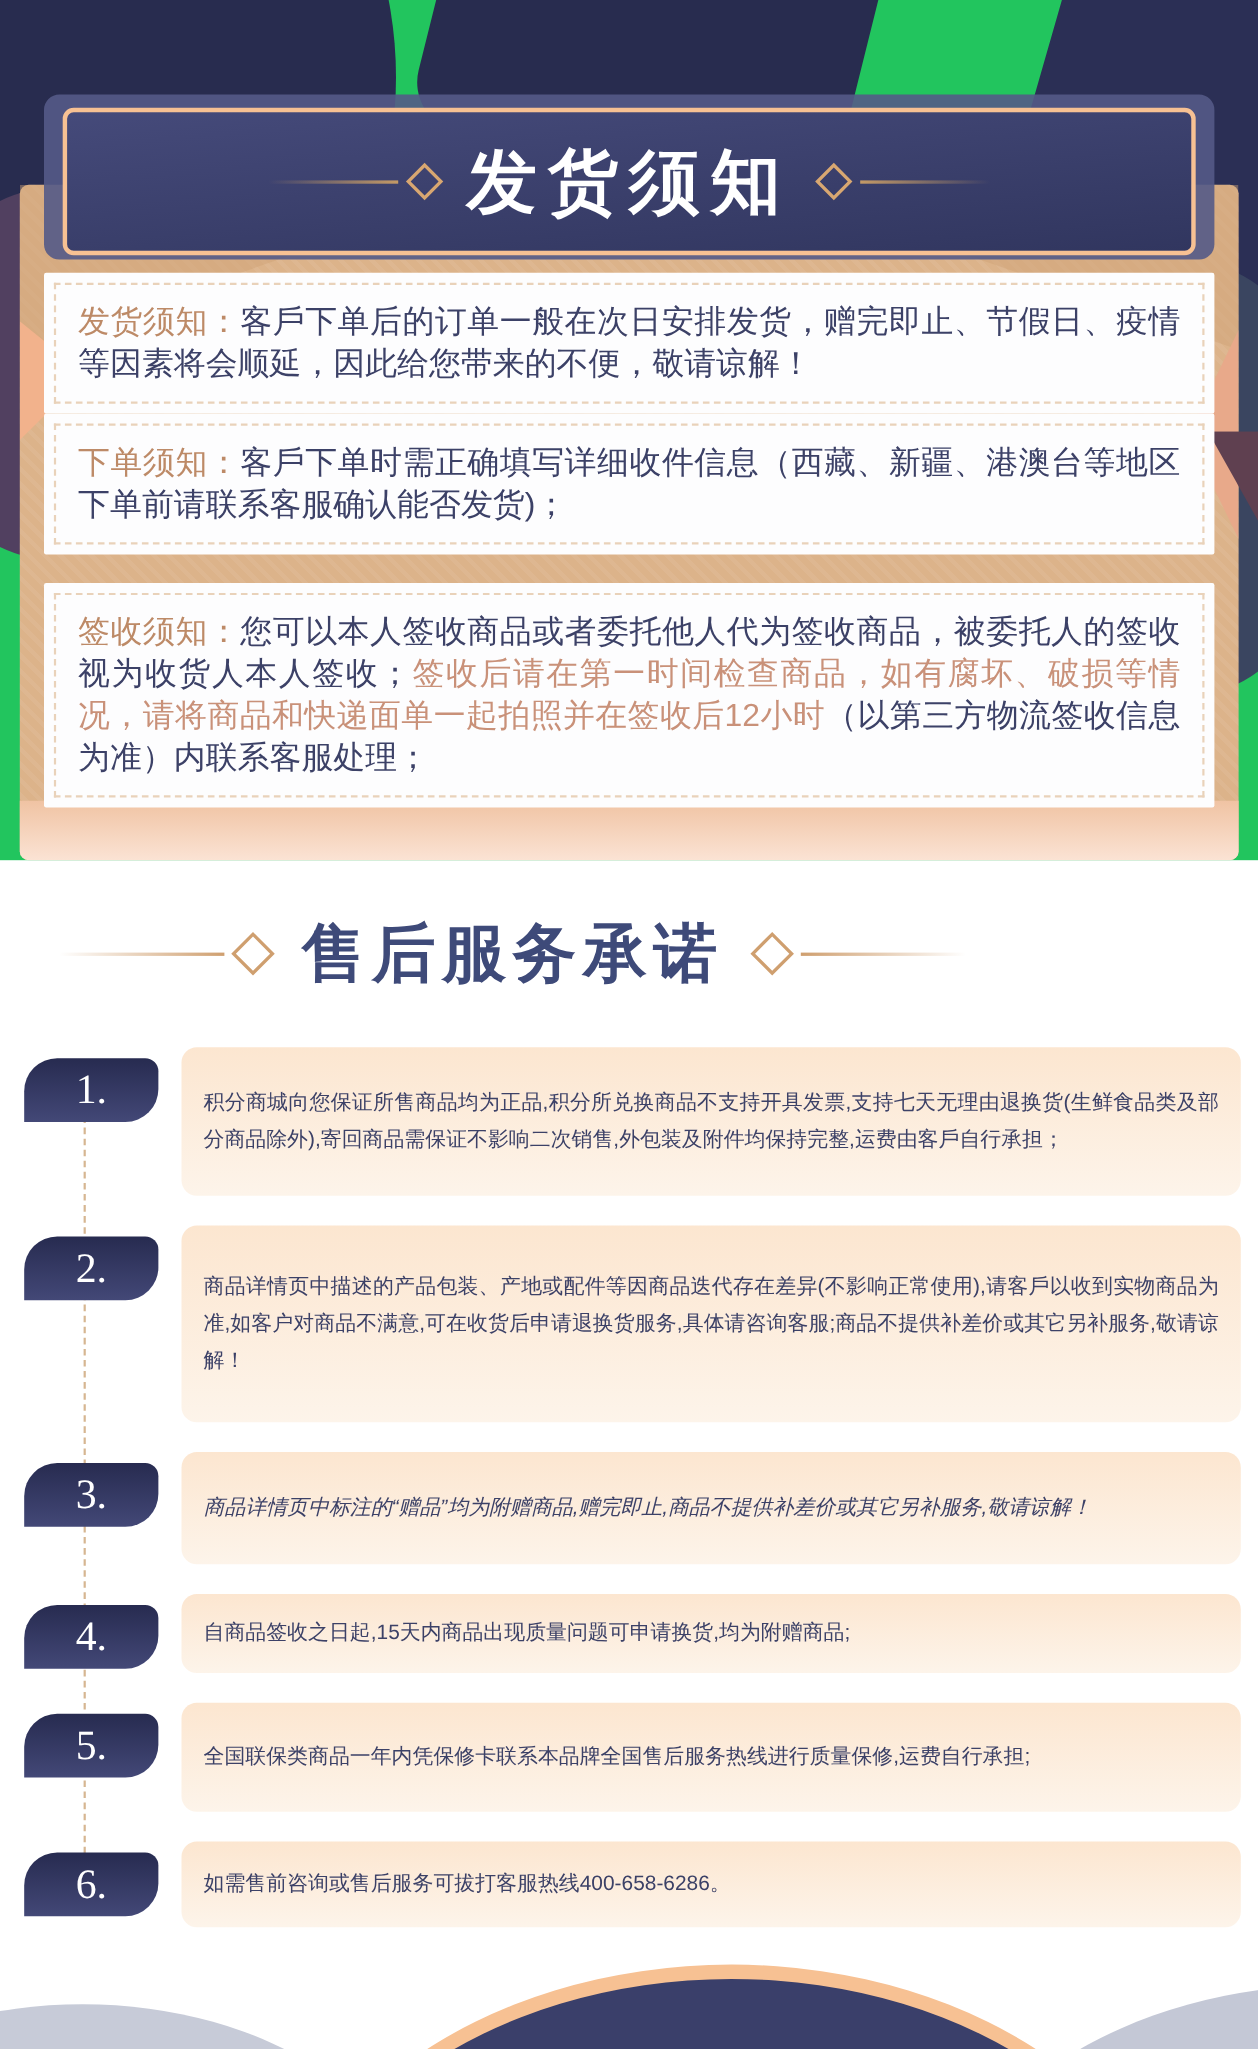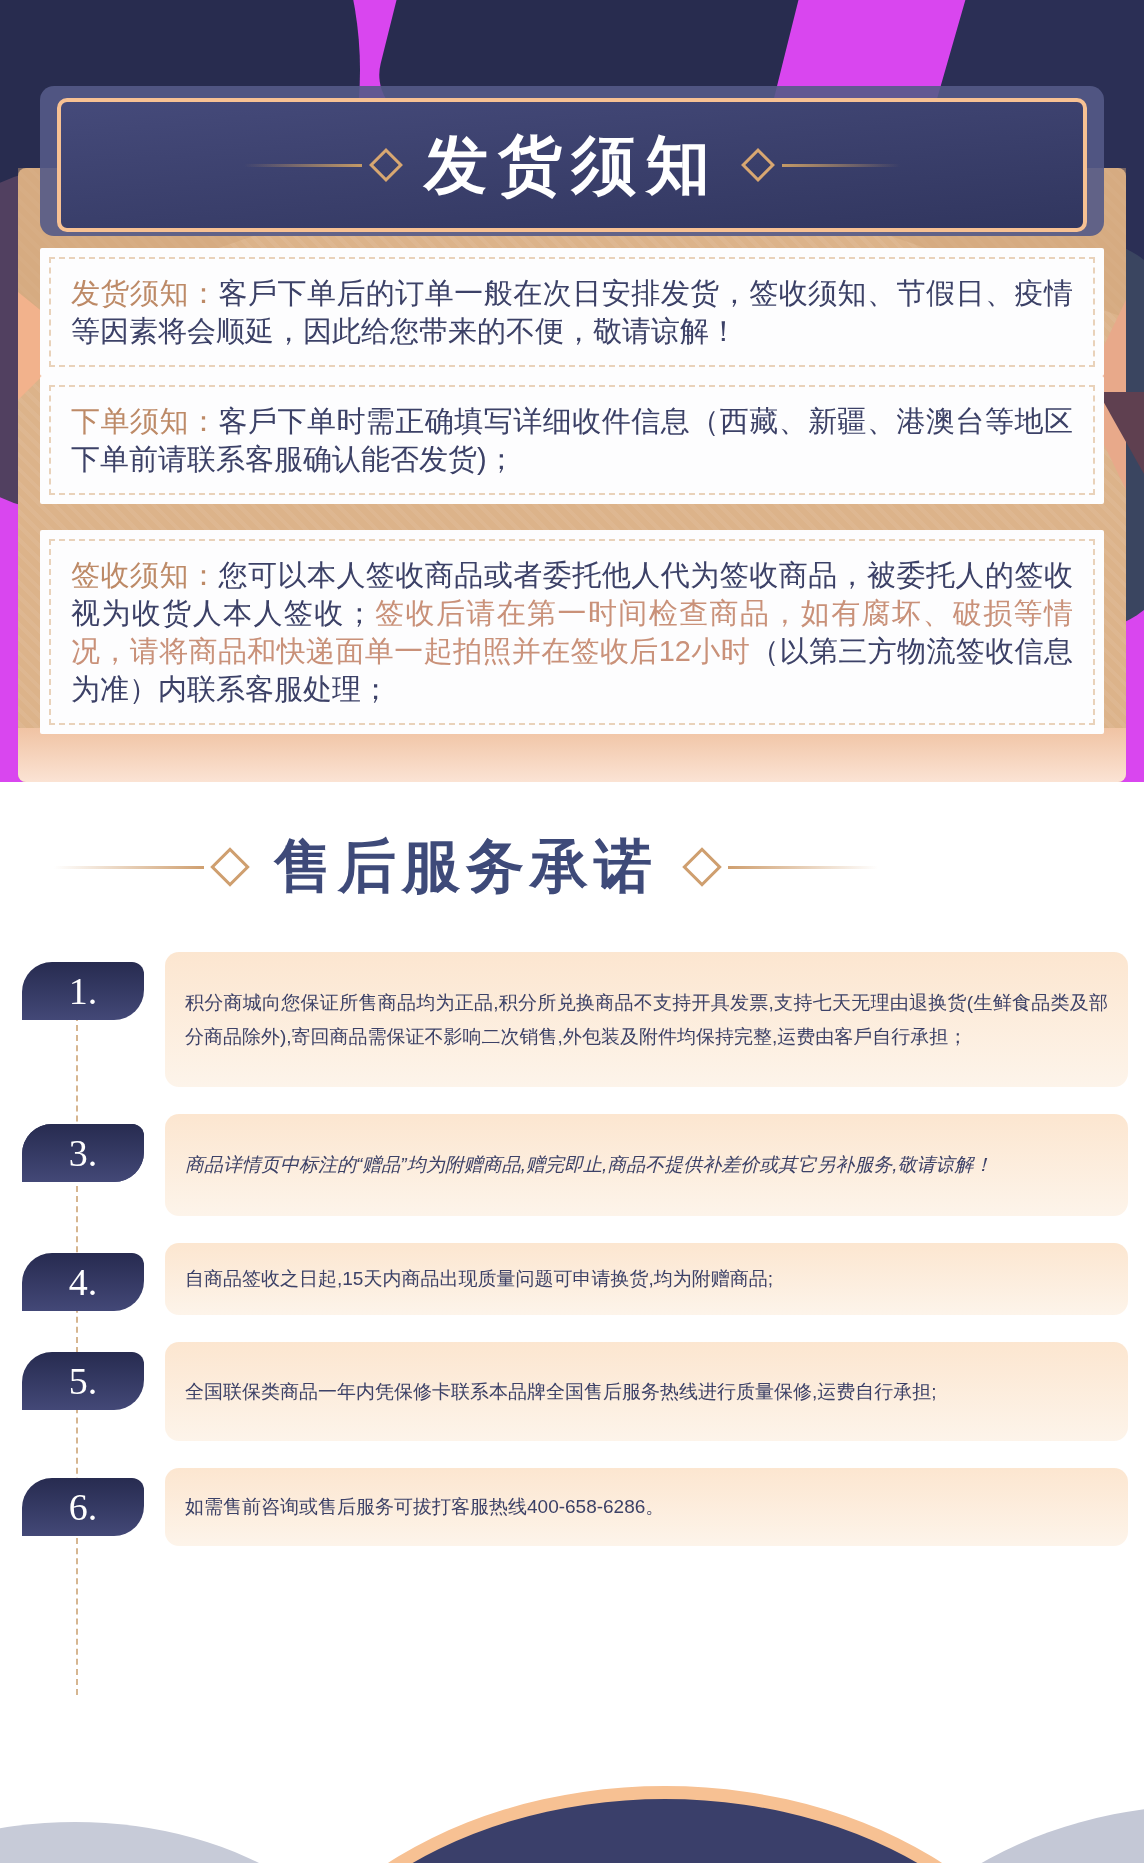--- a/index.html
+++ b/index.html
@@ -2,21 +2,21 @@
 <html><head>
 <meta charset="utf-8">
 <style>
   html,body{margin:0;padding:0;background:#ffffff;}
   #canvas{
     position:relative;width:1144px;height:1863px;margin:0 auto;
     background:#ffffff;overflow:hidden;
     font-family:"Liberation Sans",sans-serif;
   }
   
-  .top-section{position:absolute;left:0;top:0;width:1144px;height:782px;background:#d946ef;overflow:hidden;}
+  .top-section{position:absolute;left:0;top:0;width:1144px;height:782px;background:#22c55e;overflow:hidden;}
   .blob{position:absolute;}
   .blob.b1{left:-160px;top:-240px;width:520px;height:620px;border-radius:50%;background:#282c4f;}
   .blob.b2{left:400px;top:-140px;width:390px;height:300px;transform:rotate(14deg);background:#282c4f;border-radius:46px;}
   .blob.b3{right:-130px;top:-90px;width:370px;height:660px;transform:rotate(16deg);background:#2b2f55;border-radius:60px;}
   .blob.b4{left:-90px;top:170px;width:290px;height:340px;border-radius:50%;background:#514060;}
   .blob.b5{right:-70px;top:240px;width:250px;height:390px;border-radius:50%;background:#3a4560;}
   .big-ellipse{position:absolute;left:268px;top:108px;width:795px;height:650px;border-radius:50%;background:#d5ab80;}
   
   .card{position:absolute;left:18px;top:168px;width:1108px;height:614px;background:#dcb38a;border-radius:8px;}
   .card-stripes{position:absolute;left:0;top:0;right:0;bottom:0;border-radius:8px;
@@ -107,21 +107,21 @@
       </span>
       <span class="panel-title">发货须知</span>
       <span class="orn right">
         <span class="dia"></span>
         <span class="line"></span>
       </span>
     </div>
 
     <div class="wbox b0">
       <div class="wbox-inner">
-        <span class="wbox-label">发货须知：</span><span class="wbox-text"><span>客戶下单后的订单一般在次日安排发货，签收须知、节假日、疫情等因素将会顺延，因此给您带来的不便，敬请谅解！</span></span>
+        <span class="wbox-label">发货须知：</span><span class="wbox-text"><span>客戶下单后的订单一般在次日安排发货，赠完即止、节假日、疫情等因素将会顺延，因此给您带来的不便，敬请谅解！</span></span>
       </div>
     </div>
     <div class="wbox b1">
       <div class="wbox-inner">
         <span class="wbox-label">下单须知：</span><span class="wbox-text"><span>客戶下单时需正确填写详细收件信息（西藏、新疆、港澳台等地区下单前请联系客服确认能否发货)；</span></span>
       </div>
     </div>
     <div class="wbox b2">
       <div class="wbox-inner">
         <span class="wbox-label">签收须知：</span><span class="wbox-text"><span>您可以本人签收商品或者委托他人代为签收商品，被委托人的签收视为收货人本人签收；</span><span class="hl">签收后请在第一时间检查商品，如有腐坏、破损等情况，请将商品和快递面单一起拍照并在签收后12小时</span><span>（以第三方物流签收信息为准）内联系客服处理；</span></span>
@@ -145,20 +145,23 @@
   <div id="service-items">
     <div class="service-item">
       <div class="tab">1.</div>
       <div class="ibox">
         <span class="ibox-text">积分商城向您保证所售商品均为正品,积分所兑换商品不支持开具发票,支持七天无理由退换货(生鲜食品类及部分商品除外),寄回商品需保证不影响二次销售,外包装及附件均保持完整,运费由客戶自行承担；</span>
       </div>
     </div>
 
     <div class="service-item">
       <div class="tab">2.</div>
+      <div class="ibox">
+        <span class="ibox-text">商品详情页中描述的产品包装、产地或配件等因商品迭代存在差异(不影响正常使用),请客戶以收到实物商品为准,如客户对商品不满意,可在收货后申请退换货服务,具体请咨询客服;商品不提供补差价或其它另补服务,敬请谅解！</span>
+      </div>
     </div>
 
     <div class="service-item">
       <div class="tab">3.</div>
       <div class="ibox">
         <span class="ibox-text">商品详情页中标注的“赠品”均为附赠商品,赠完即止,商品不提供补差价或其它另补服务,敬请谅解！</span>
       </div>
     </div>
 
     <div class="service-item">

